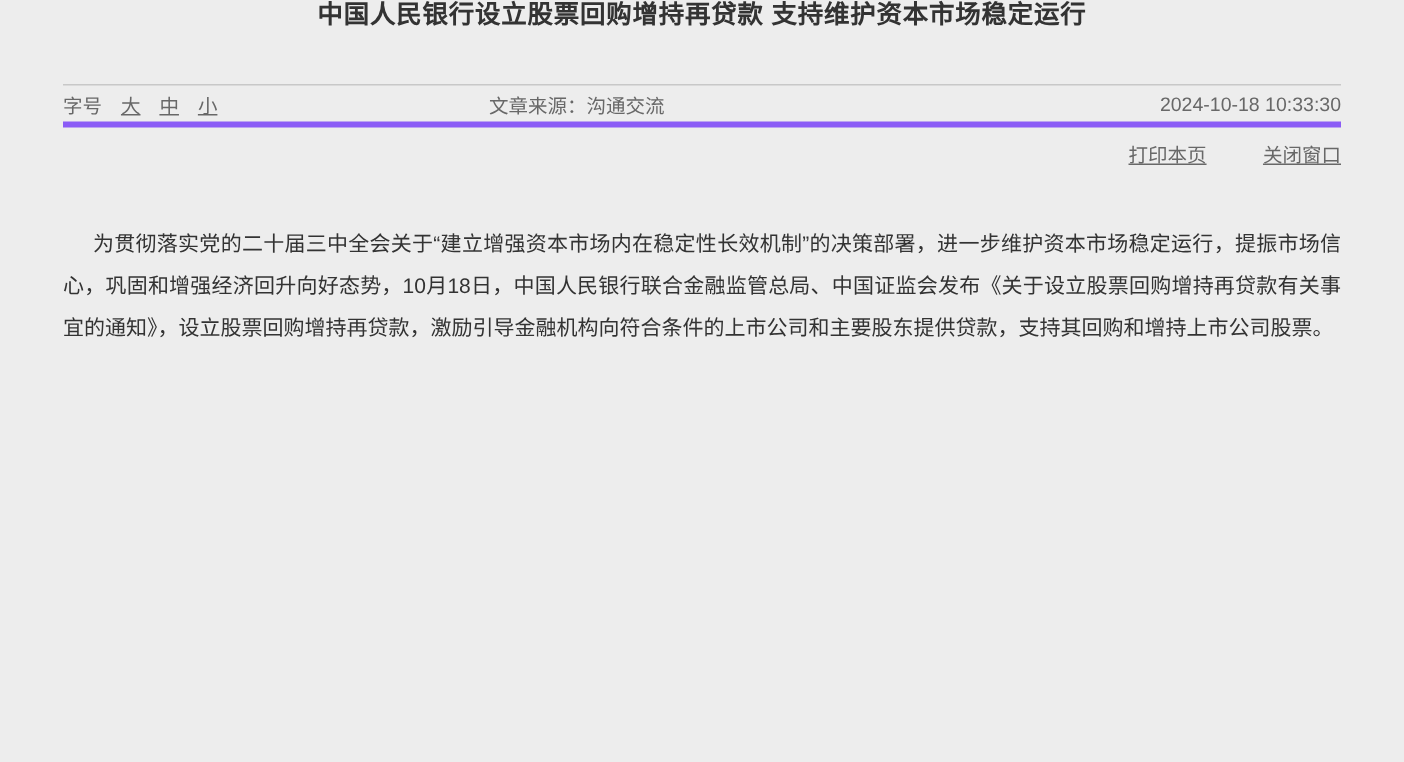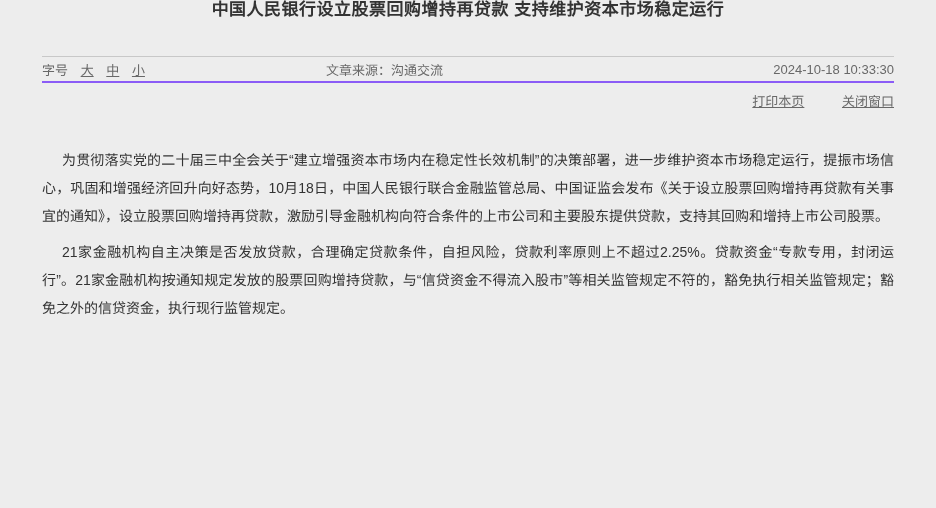--- a/index.html
+++ b/index.html
@@ -23,21 +23,21 @@
     font-size: 17px;
     line-height: 20px;
     font-weight: bold;
     color: #333333;
     letter-spacing: 0.5px;
   }
   .meta-bar {
     margin-top: 36px;
     height: 24px;
     border-top: 1px solid #c8c8c8;
-    border-bottom: 2px solid #8b5cf6;
+    border-bottom: 4px solid #8b5cf6;
     display: flex;
     align-items: center;
     font-size: 13px;
     color: #686868;
   }
   .meta-left  { flex: 1; text-align: left;  white-space: nowrap; }
   .meta-center{ flex: 1; white-space: nowrap; }
   .meta-right { flex: 1; text-align: right; white-space: nowrap; }
   .font-size-link {
     color: #686868;
@@ -94,16 +94,15 @@
     </div>
   </div>
 
   <div class="actions-row">
     <a class="action-link">打印本页</a>
     <a class="action-link">关闭窗口</a>
   </div>
 
   <div class="article-body">
     <p>为贯彻落实党的二十届三中全会关于“建立增强资本市场内在稳定性长效机制”的决策部署，进一步维护资本市场稳定运行，提振市场信心，巩固和增强经济回升向好态势，10月18日，中国人民银行联合金融监管总局、中国证监会发布《关于设立股票回购增持再贷款有关事宜的通知》，设立股票回购增持再贷款，激励引导金融机构向符合条件的上市公司和主要股东提供贷款，支持其回购和增持上市公司股票。</p>
-    <p>21家金融机构自主决策是否发放贷款，合理确定贷款条件，自担风险，贷款利率原则上不超过2.25%。贷款资金“专款专用，封闭运行”。21家金融机构按通知规定发放的股票回购增持贷款，与“信贷资金不得流入股市”等相关监管规定不符的，豁免执行相关监管规定；豁免之外的信贷资金，执行现行监管规定。</p>
   </div>
 
 </div>
 
 </body></html>

